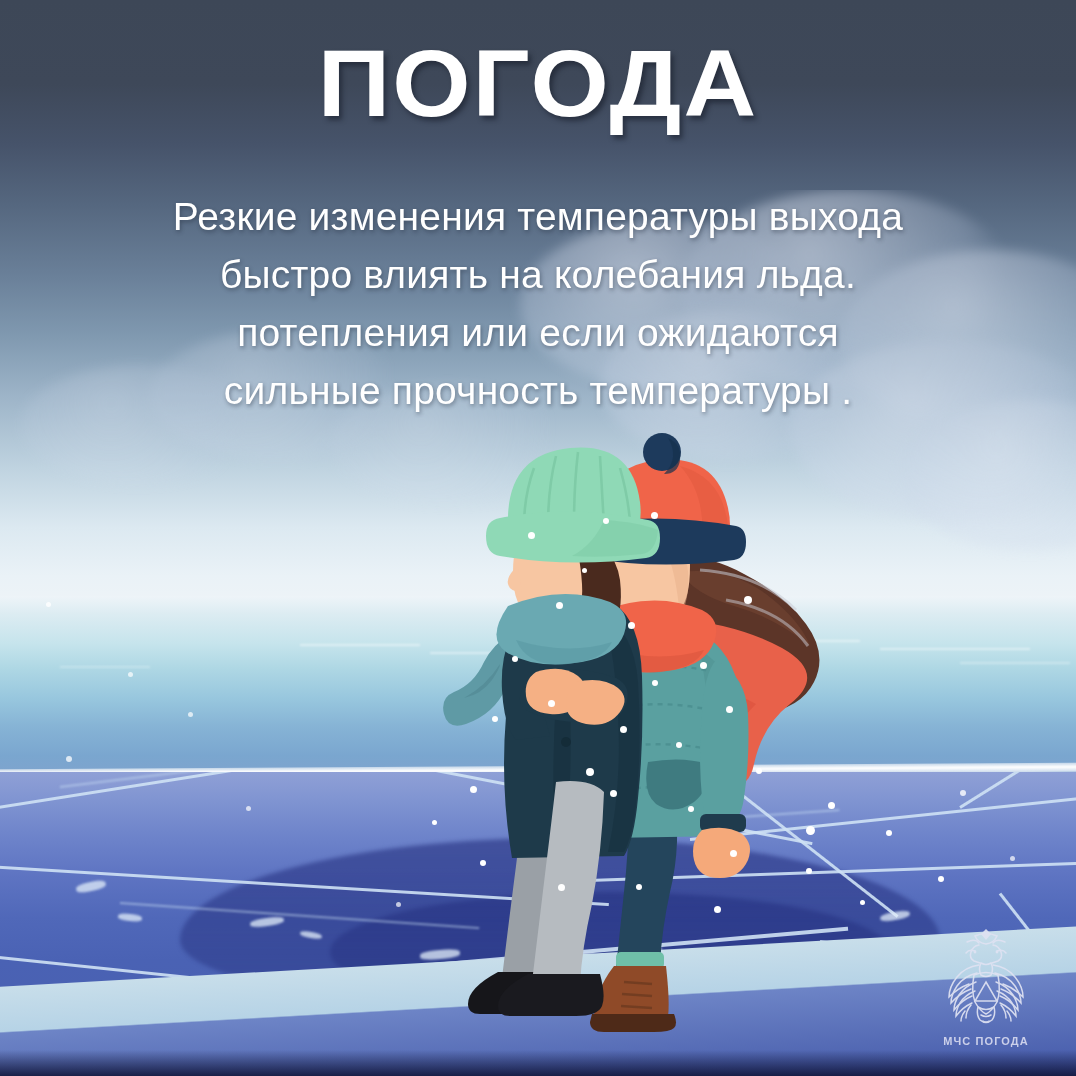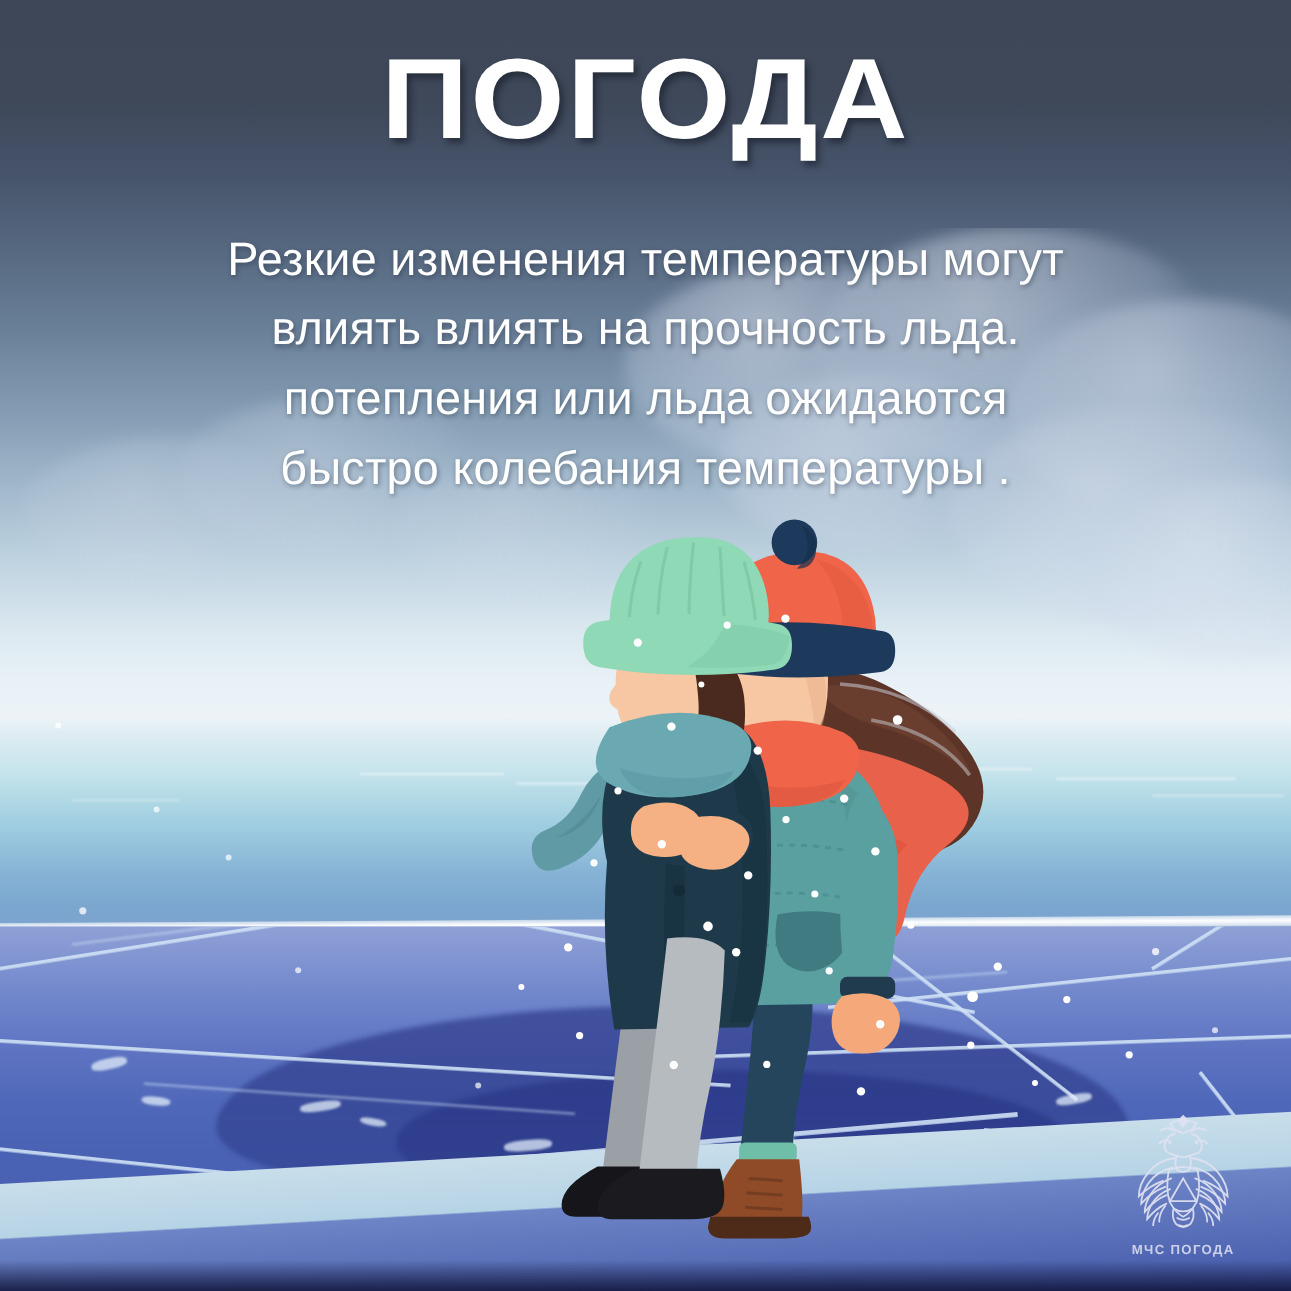--- a/index.html
+++ b/index.html
@@ -435,24 +435,24 @@
     <div class="flake" style="left:246px;top:806px;width:5px;height:5px;opacity:.7;"></div>
     <div class="flake" style="left:806px;top:826px;width:9px;height:9px;"></div>
     <div class="flake" style="left:960px;top:790px;width:6px;height:6px;opacity:.8;"></div>
     <div class="flake" style="left:1010px;top:856px;width:5px;height:5px;opacity:.7;"></div>
     <div class="flake" style="left:396px;top:902px;width:5px;height:5px;opacity:.7;"></div>
   </div>
 
   <div class="title">ПОГОДА</div>
 
   <div class="body-copy">
-    <span class="ln">Резкие изменения температуры могут</span>
-    <span class="ln">влиять влиять на прочность льда.</span>
-    <span class="ln">потепления или льда ожидаются</span>
-    <span class="ln">быстро колебания температуры .</span>
+    <span class="ln">Резкие изменения температуры выхода</span>
+    <span class="ln">быстро влиять на колебания льда.</span>
+    <span class="ln">потепления или если ожидаются</span>
+    <span class="ln">сильные прочность температуры .</span>
   </div>
 
   <div class="logo">
     <svg width="110" height="104" viewBox="0 0 110 104" xmlns="http://www.w3.org/2000/svg">
       <g fill="none" stroke="#dfe2f2" stroke-width="1.5" opacity=".93" stroke-linecap="round">
 
         <path d="M55 4 l5 5 l-5 6 l-5 -6 Z" fill="#dfe2f2" stroke="none"></path>
         <path d="M44 11 q11 -5 22 0 q-3 7 -11 8 q-8 -1 -11 -8 Z"></path>
         <path d="M36 17 q8 -4 12 1 M74 17 q-8 -4 -12 1"></path>
 

